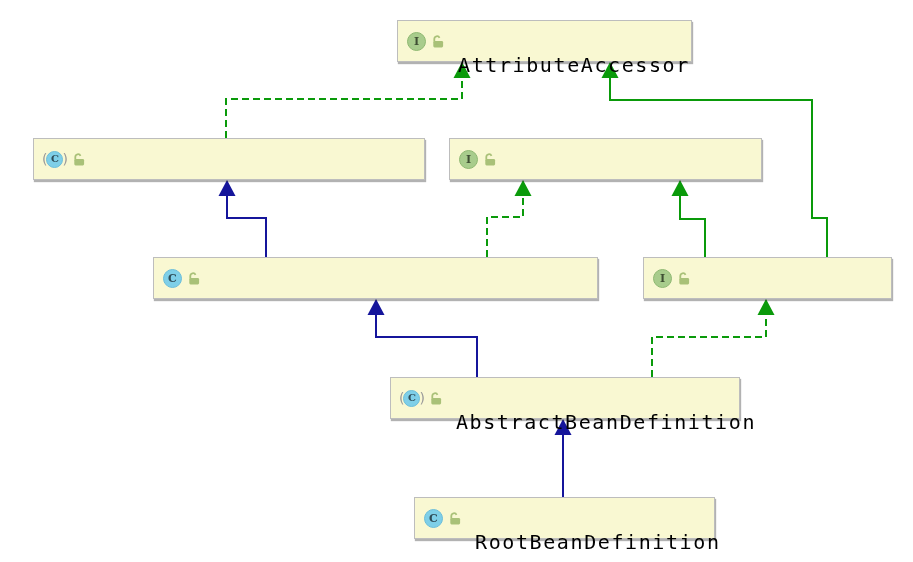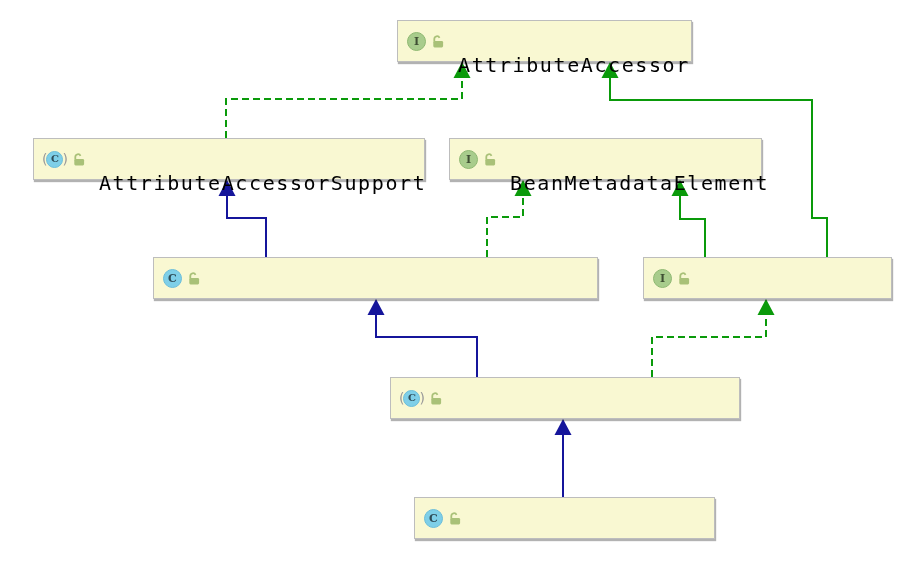--- a/index.html
+++ b/index.html
@@ -74,31 +74,29 @@
         <span class="paren">(</span>
         <span class="type-icon cls">C</span>
         <span class="paren">)</span>
       </span>
       <span class="lock">
         <svg width="15" height="15" viewBox="0 0 15 15">
           <path d="M3.3 7.4 V4.9 a2.7 2.7 0 0 1 5.2 -1.0" fill="none" stroke="#A9C178" stroke-width="1.8"></path>
           <rect x="2.3" y="7" width="9.8" height="6.4" rx="1.3" fill="#A9C178"></rect>
         </svg>
       </span>
-      <span class="label">AttributeAccessorSupport</span>
     </div>
     <div class="node" style="left: 449px; top: 138px; width: 313px; height: 42px; background: rgb(249, 248, 210); border-color: rgb(189, 189, 189);">
       <span class="type-icon iface">I</span>
       <span class="lock">
         <svg width="15" height="15" viewBox="0 0 15 15">
           <path d="M3.3 7.4 V4.9 a2.7 2.7 0 0 1 5.2 -1.0" fill="none" stroke="#A9C178" stroke-width="1.8"></path>
           <rect x="2.3" y="7" width="9.8" height="6.4" rx="1.3" fill="#A9C178"></rect>
         </svg>
       </span>
-      <span class="label">BeanMetadataElement</span>
     </div>
     <div class="node" style="left: 153px; top: 257px; width: 445px; height: 42px; background: rgb(249, 248, 210); border-color: rgb(189, 189, 189);">
       <span class="type-icon cls">C</span>
       <span class="lock">
         <svg width="15" height="15" viewBox="0 0 15 15">
           <path d="M3.3 7.4 V4.9 a2.7 2.7 0 0 1 5.2 -1.0" fill="none" stroke="#A9C178" stroke-width="1.8"></path>
           <rect x="2.3" y="7" width="9.8" height="6.4" rx="1.3" fill="#A9C178"></rect>
         </svg>
       </span>
     </div>
@@ -116,23 +114,25 @@
         <span class="paren">(</span>
         <span class="type-icon cls">C</span>
         <span class="paren">)</span>
       </span>
       <span class="lock">
         <svg width="15" height="15" viewBox="0 0 15 15">
           <path d="M3.3 7.4 V4.9 a2.7 2.7 0 0 1 5.2 -1.0" fill="none" stroke="#A9C178" stroke-width="1.8"></path>
           <rect x="2.3" y="7" width="9.8" height="6.4" rx="1.3" fill="#A9C178"></rect>
         </svg>
       </span>
+      <span class="label">AbstractBeanDefinition</span>
     </div>
     <div class="node" style="left: 414px; top: 497px; width: 301px; height: 42px; background: rgb(249, 248, 210); border-color: rgb(189, 189, 189);">
       <span class="type-icon cls">C</span>
       <span class="lock">
         <svg width="15" height="15" viewBox="0 0 15 15">
           <path d="M3.3 7.4 V4.9 a2.7 2.7 0 0 1 5.2 -1.0" fill="none" stroke="#A9C178" stroke-width="1.8"></path>
           <rect x="2.3" y="7" width="9.8" height="6.4" rx="1.3" fill="#A9C178"></rect>
         </svg>
       </span>
+      <span class="label">RootBeanDefinition</span>
     </div>
   </div>
 
 </body></html>

